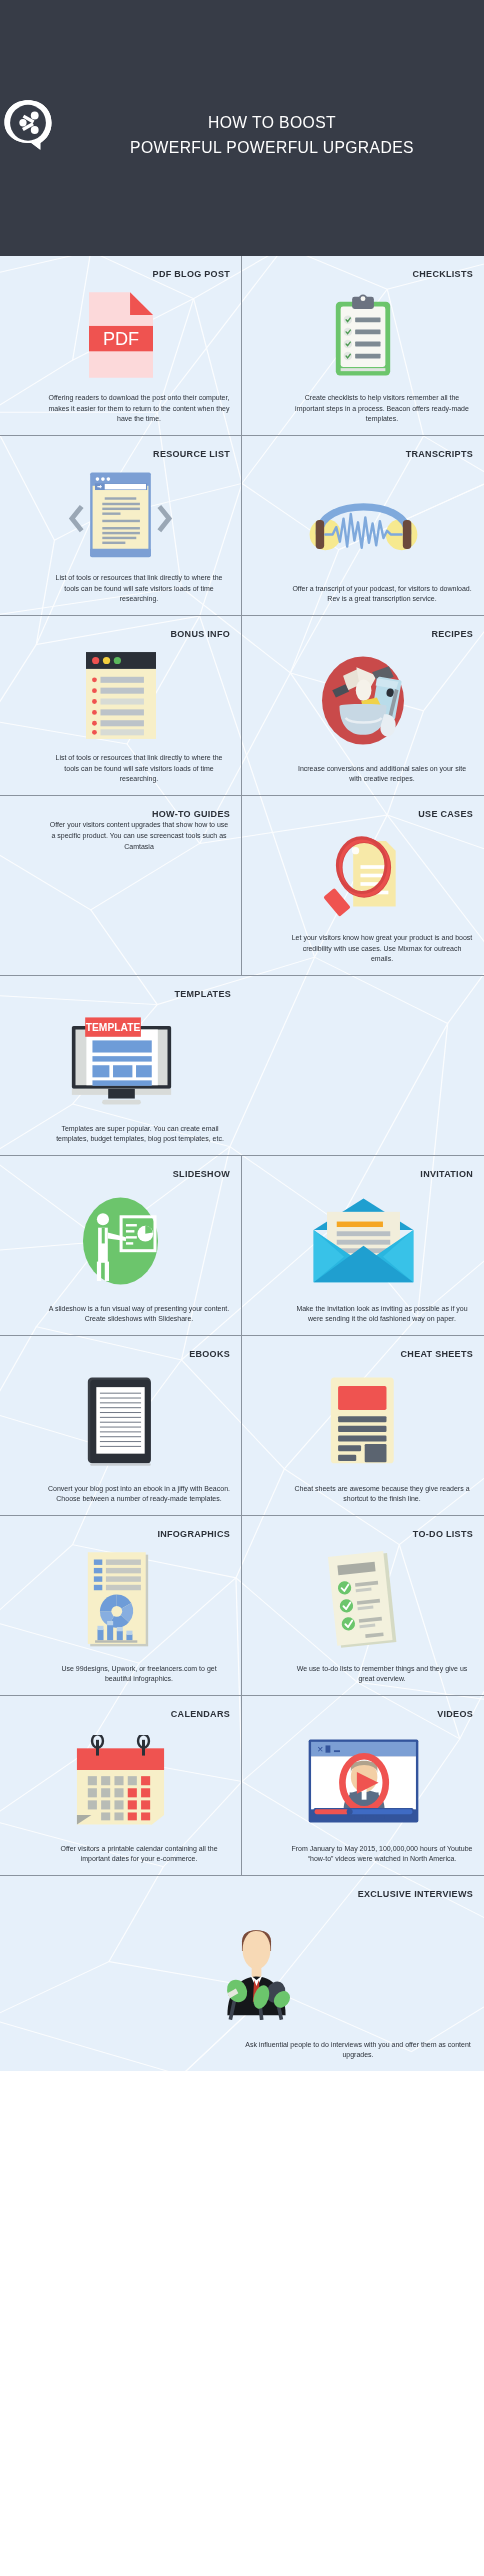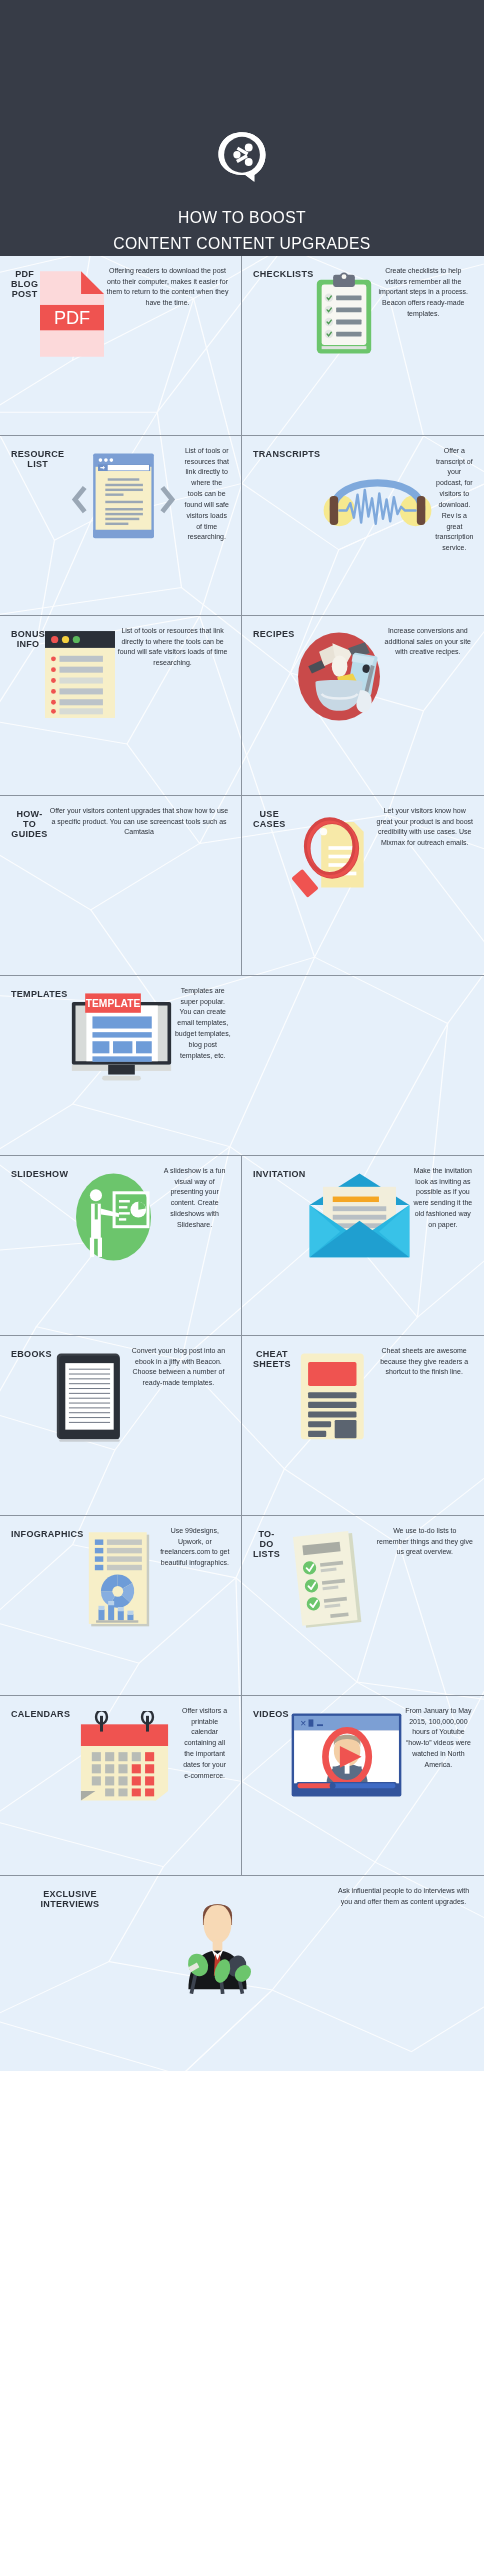--- a/index.html
+++ b/index.html
@@ -10,23 +10,23 @@
     font-family:"Liberation Sans", sans-serif;
     -webkit-font-smoothing:antialiased;
   }
   .infographic { width:484px; position:relative; overflow:hidden; }
 
   
   .header {
     background:#373c47;
     height:256px;
     display:flex;
-    flex-direction:column;
+    flex-direction:row;
     align-items:center;
-    justify-content:flex-end;
+    justify-content:space-between;
     padding-top:14.5px;
   }
   .logo { width:56px; height:56px; margin-bottom:20.6px; }
   .header-title {
     color:#ffffff;
     font-size:15.7px;
     letter-spacing:0.4px;
     line-height:1.62;
     text-align:center;
     font-weight:400;
@@ -47,22 +47,22 @@
     display:flex;
     position:relative;
     border-bottom:0.6px solid #8a939e;
     z-index:2;
   }
   .row:last-child { border-bottom:none; }
   .cell {
     width:50%;
     padding:8.5px 11px 9.7px;
     display:flex;
-    flex-direction:row;
-    align-items:flex-start;
+    flex-direction:column;
+    align-items:flex-end;
     min-height:179px;
     position:relative;
   }
   .cell.left { border-right:0.6px solid #8a939e; }
   .cell.full { width:100%; min-height:195px; border-right:none;padding-left:39px; }
 
   .cell-title {
     font-size:9px;
     font-weight:bold;
     letter-spacing:0.3px;
@@ -110,21 +110,21 @@
           <circle cx="62" cy="33" r="7"></circle>
           <circle cx="62" cy="59" r="7"></circle>
           <circle cx="41" cy="46" r="6.5"></circle>
           <rect x="40" y="36" width="21" height="6" transform="rotate(30 50 40)"></rect>
           <rect x="40" y="50" width="21" height="6" transform="rotate(-30 50 54)"></rect>
         </g>
       </svg>
     </div>
     <div class="header-title">
       <span class="ln">HOW TO BOOST</span>
-      <span class="ln">CONTENT CONTENT UPGRADES</span>
+      <span class="ln">POWERFUL POWERFUL UPGRADES</span>
     </div>
   </div>
 
   <div class="grid">
 
     <svg class="bgpoly" viewBox="0 0 800 3831" preserveAspectRatio="none" aria-hidden="true">
       <g stroke="#ffffff" stroke-width="2" fill="none" opacity="0.85">
         <path d="M-20 40 L150 -10 L320 90 L470 -20 L640 70 L820 10"></path>
         <path d="M150 -10 L120 220 L320 90 L260 330 L470 -20"></path>
         <path d="M120 220 L-20 330 L260 330 L150 560 L400 480 L640 70"></path>

